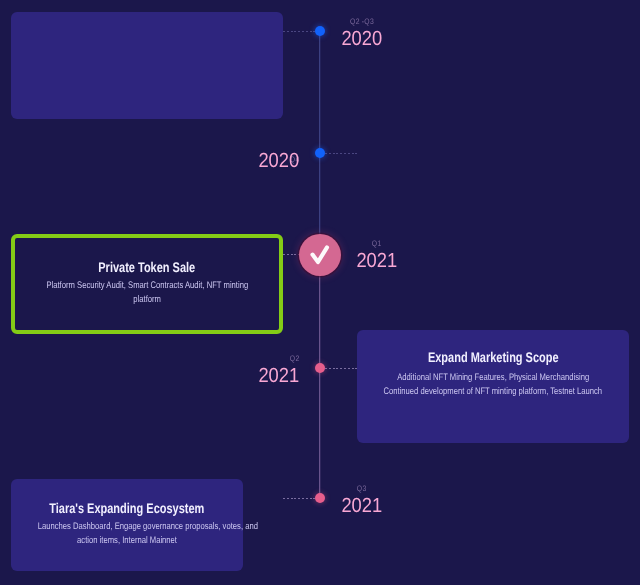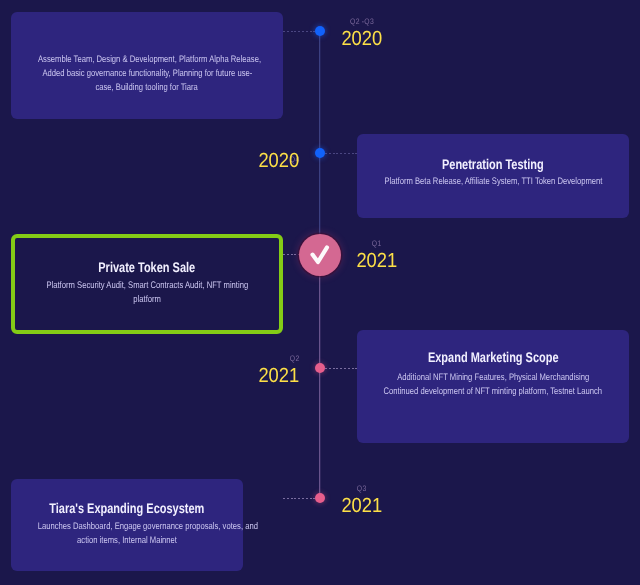--- a/index.html
+++ b/index.html
@@ -29,55 +29,44 @@
   .ttl span{display:inline-block;transform:scaleX(0.785);}
   .bdy{position:absolute;left:0;right:0;text-align:center;color:#cdc8f2;
        font-size:9.5px;white-space:nowrap;}
   .bdy div{line-height:14px;}
   .bdy span{display:inline-block;transform:scaleX(0.805);}
 
   
   .label{position:absolute;white-space:nowrap;}
   .q{position:absolute;font-size:8px;color:#7c6a9c;letter-spacing:.3px;white-space:nowrap;}
   .q span{display:inline-block;transform:scaleX(0.85);}
-  .yr{position:absolute;font-size:20.5px;color:#fde047;font-weight:400;line-height:19px;white-space:nowrap;}
+  .yr{position:absolute;font-size:20.5px;color:#f9a8d4;font-weight:400;line-height:19px;white-space:nowrap;}
   .yr span{display:inline-block;transform:scaleX(0.895);}
 
   .dash{position:absolute;height:1px;}
   .dash.b{background:repeating-linear-gradient(to right,#4a4681 0 2px,transparent 2px 3.8px);}
   .dash.p{background:repeating-linear-gradient(to right,#7a6ea0 0 2px,transparent 2px 3.8px);}
 </style>
 </head>
 <body>
 
 <div class="stage">
 
   <div class="axis blue" style="top:31px;height:215px"></div>
   <div class="axis pink" style="top:246px;height:252px"></div>
 
   <div class="card filled" style="left:11px;top:12px;width:272px;height:107px">
-    <div class="bdy" style="top:41px">
-      <div><span>Assemble Team, Design &amp; Development, Platform Alpha Release,</span></div>
-      <div><span>Added basic governance functionality, Planning for future use-</span></div>
-      <div><span>case, Building tooling for Tiara</span></div>
-    </div>
   </div>
   <div class="dash b" style="left:283px;top:31px;width:32px"></div>
   <div class="dot blue" style="left:315px;top:26px"></div>
   <div class="label" style="left:342px;top:0px">
     <div class="q" style="left:0;top:17px;width:40px;text-align:center"><span>Q2 -Q3</span></div>
     <div class="yr" style="left:-3px;top:29px"><span>2020</span></div>
   </div>
 
-  <div class="card filled" style="left:357px;top:134px;width:272px;height:84px">
-    <div class="ttl" style="top:22px"><span>Penetration Testing</span></div>
-    <div class="bdy" style="top:41px">
-      <div><span>Platform Beta Release, Affiliate System, TTI Token Development</span></div>
-    </div>
-  </div>
   <div class="dash b" style="left:325px;top:153px;width:32px"></div>
   <div class="dot blue" style="left:315px;top:148px"></div>
   <div class="label" style="left:220px;top:0px;width:80px">
     <div class="q" style="left:0;top:155px;width:80px;text-align:right"><span>Q4</span></div>
     <div class="yr" style="left:0;top:151px;width:82px;text-align:right"><span>2020</span></div>
   </div>
 
   <div class="card outline" style="left:11px;top:234px;width:272px;height:100px">
     <div class="ttl" style="top:21px"><span>Private Token Sale</span></div>
     <div class="bdy" style="top:41px">

